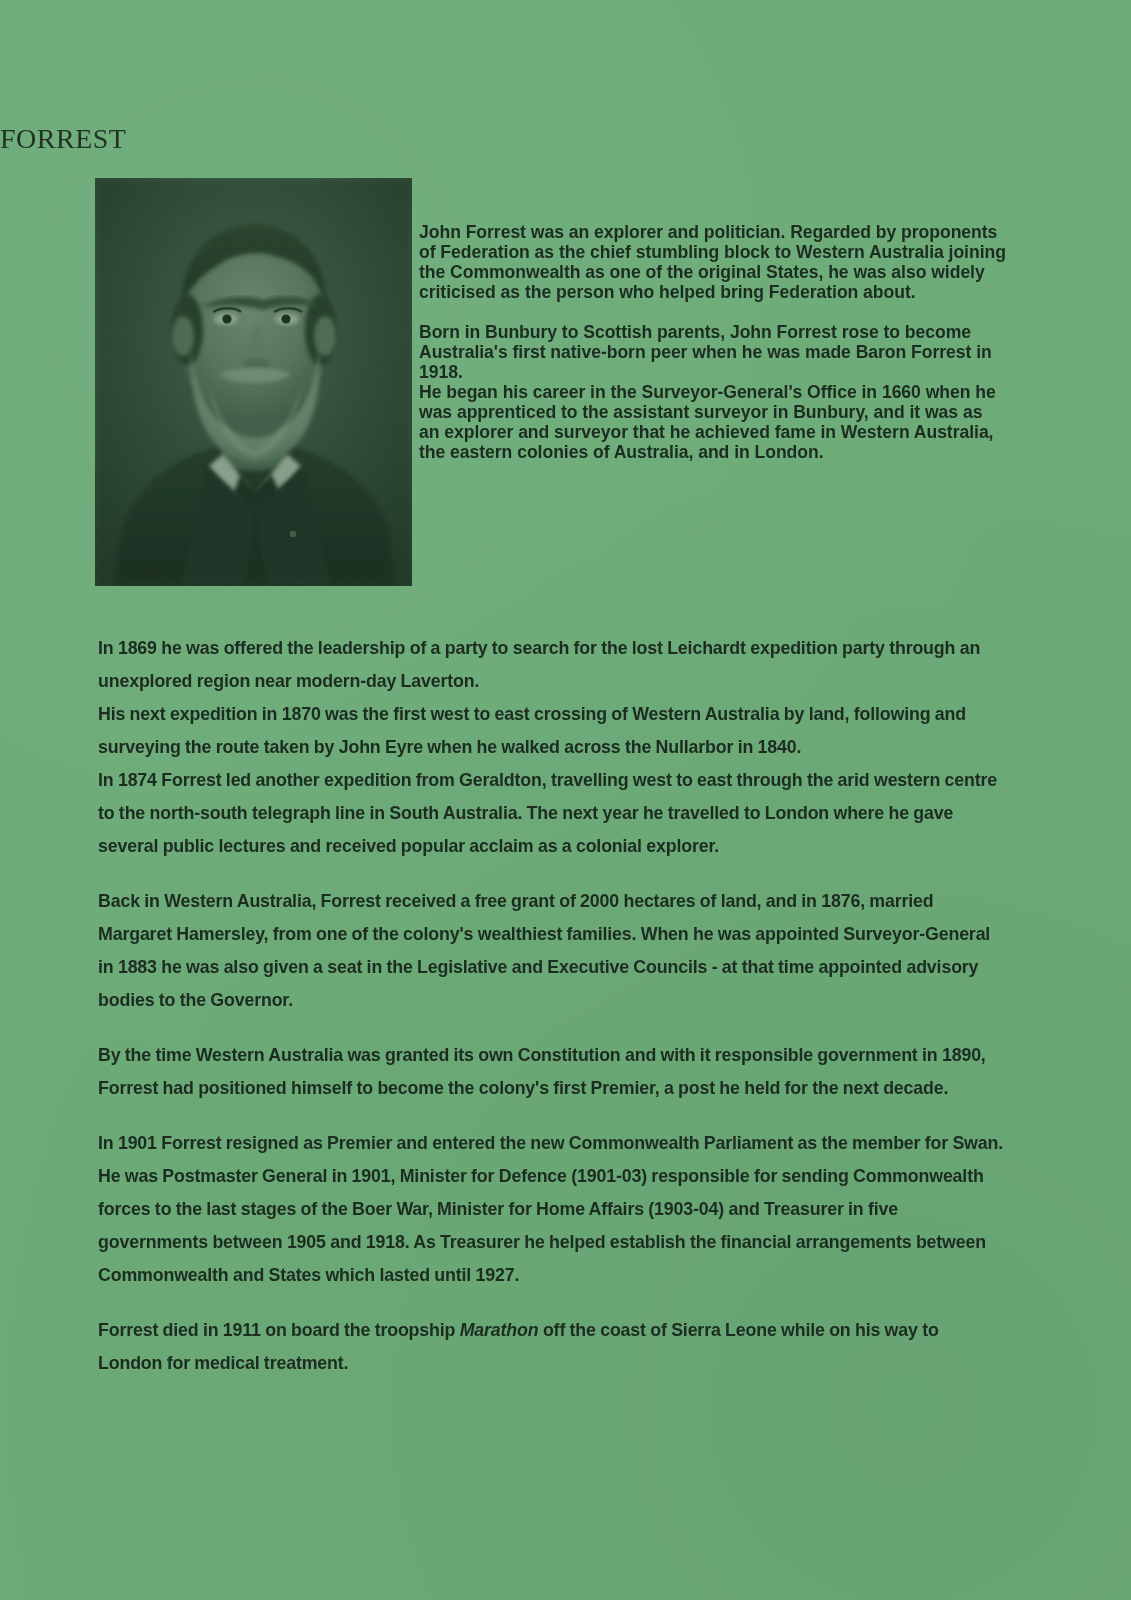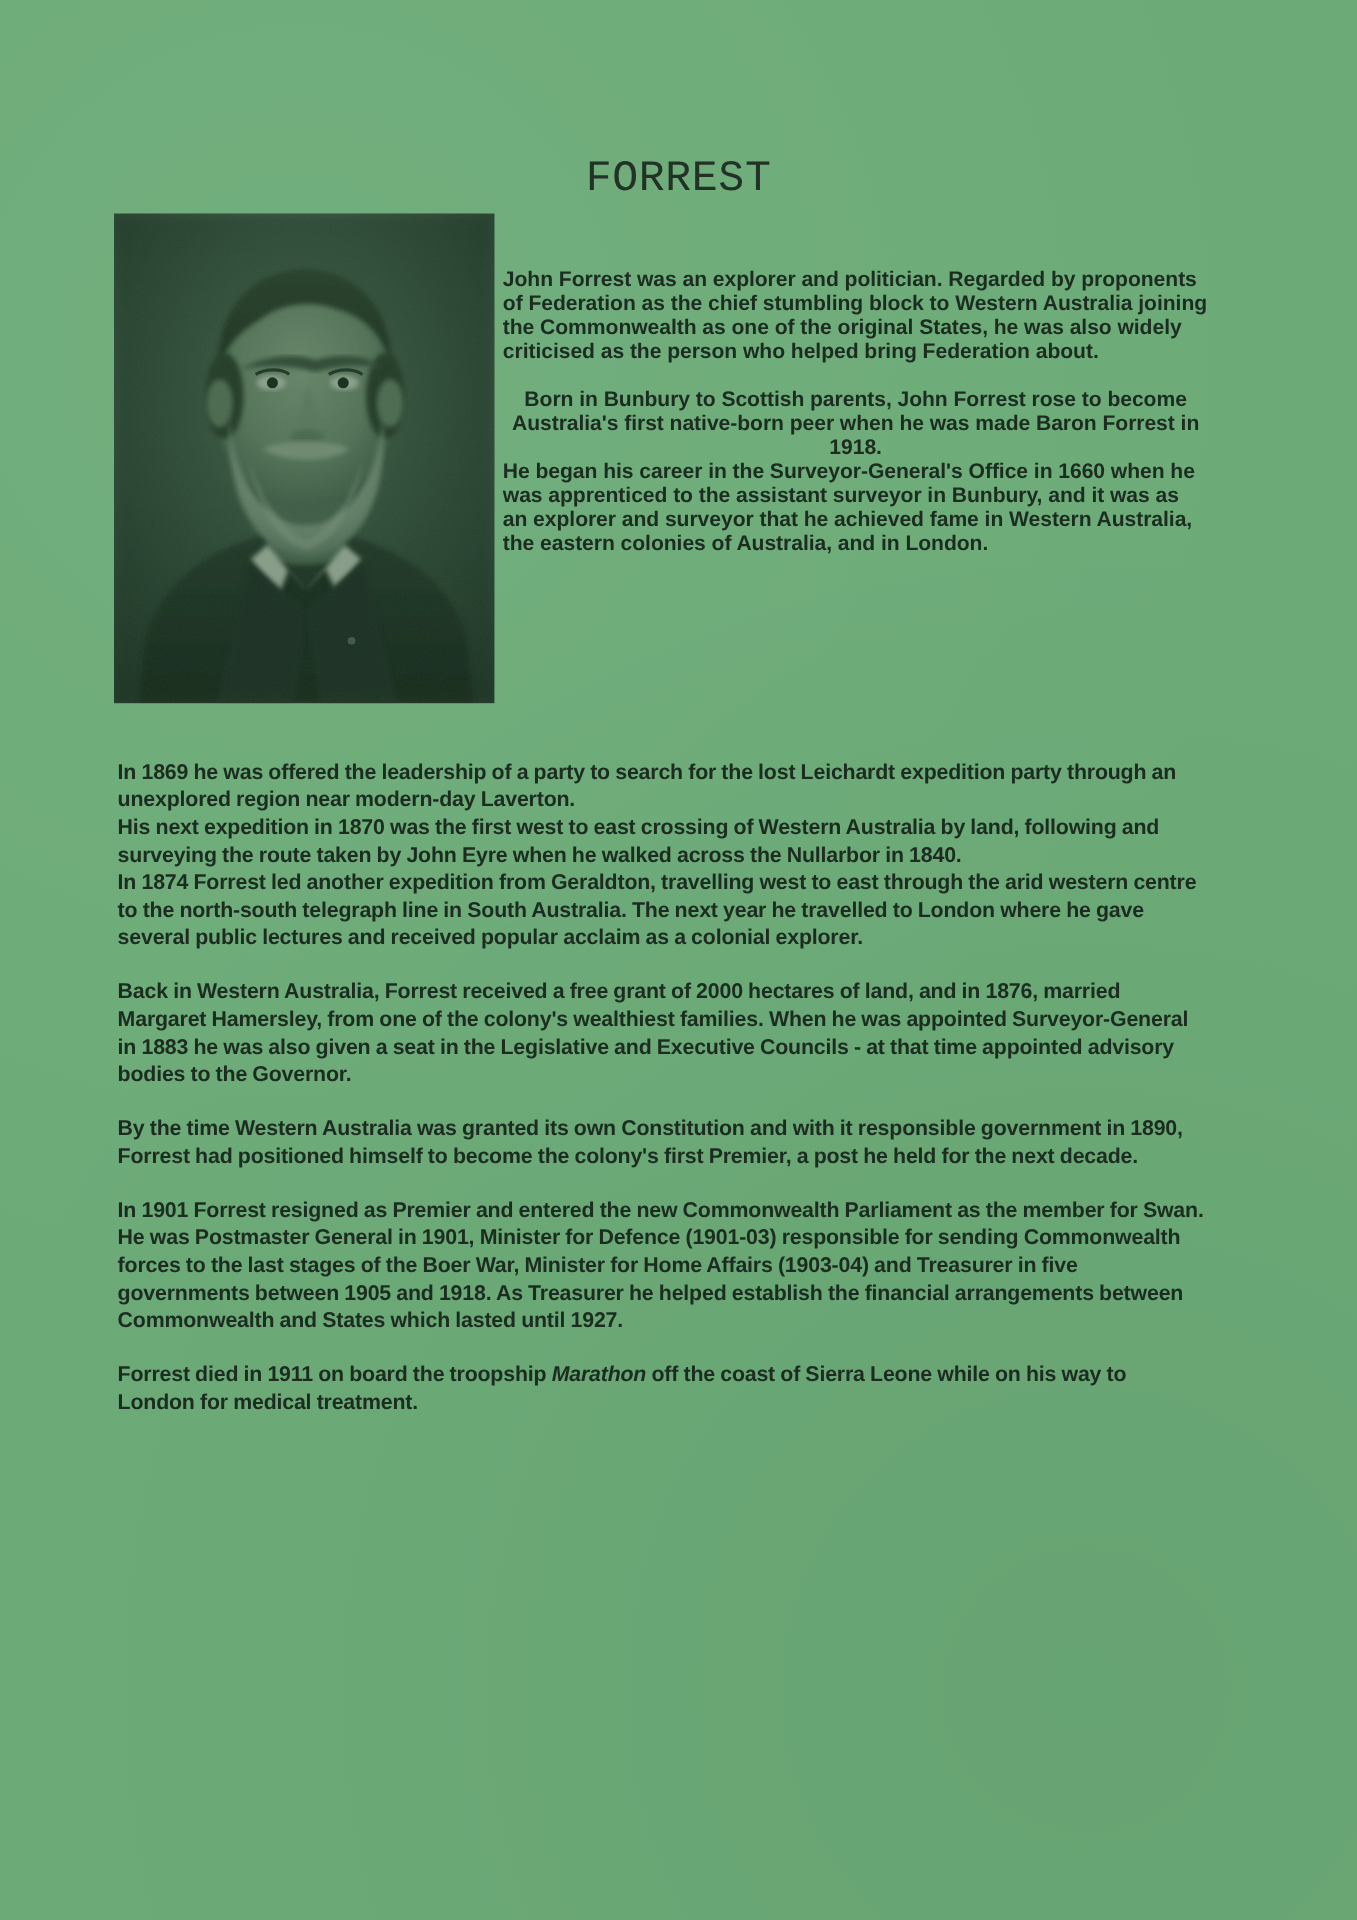--- a/index.html
+++ b/index.html
@@ -23,26 +23,26 @@
       radial-gradient(circle at 22% 18%, rgba(255,255,255,0.045) 0%, rgba(255,255,255,0) 55%),
       radial-gradient(circle at 80% 88%, rgba(0,0,0,0.045) 0%, rgba(0,0,0,0) 60%),
       #6cab78;
   }
 
   .title {
     position: absolute;
     left: 0;
     right: 0;
     top: 104px;
-    text-align: center;
-    font-size: 36px;
+    text-align: left;
+    font-size: 28px;
     font-weight: 400;
     letter-spacing: 0.5px;
     color: #223226;
-    font-family: Liberation Mono, monospace;
+    font-family: Liberation Serif, serif;
   }
 
   
   .portrait {
     position: absolute;
     left: 95px;
     top: 178px;
     width: 317px;
     height: 408px;
     background: #2f4a38;
@@ -60,33 +60,33 @@
   .side-col p {
     margin: 0 0 20px 0;
     font-size: 17.6px;
     line-height: 20px;
     font-weight: bold;
     letter-spacing: -0.05px;
     font-family: "Liberation Sans", sans-serif;
     color: #1c2c20;
   }
   .side-col p:last-child { margin-bottom: 0; }
-  .tight { margin-bottom: 0 !important; text-align: center; }
+  .tight { margin-bottom: 0 !important; }
 
   
   .body-col {
     position: absolute;
     left: 98px;
     top: 632px;
     width: 908px;
   }
   .body-col p {
     margin: 0 0 22px 0;
     font-size: 17.8px;
-    line-height: 23px;
+    line-height: 33px;
     font-weight: bold;
     letter-spacing: -0.15px;
     font-family: "Liberation Sans", sans-serif;
     color: #1c2c20;
     word-spacing: -0.4px;
   }
   .body-col p:last-child { margin-bottom: 0; }
 
   .link {
     color: #1c2c20;

